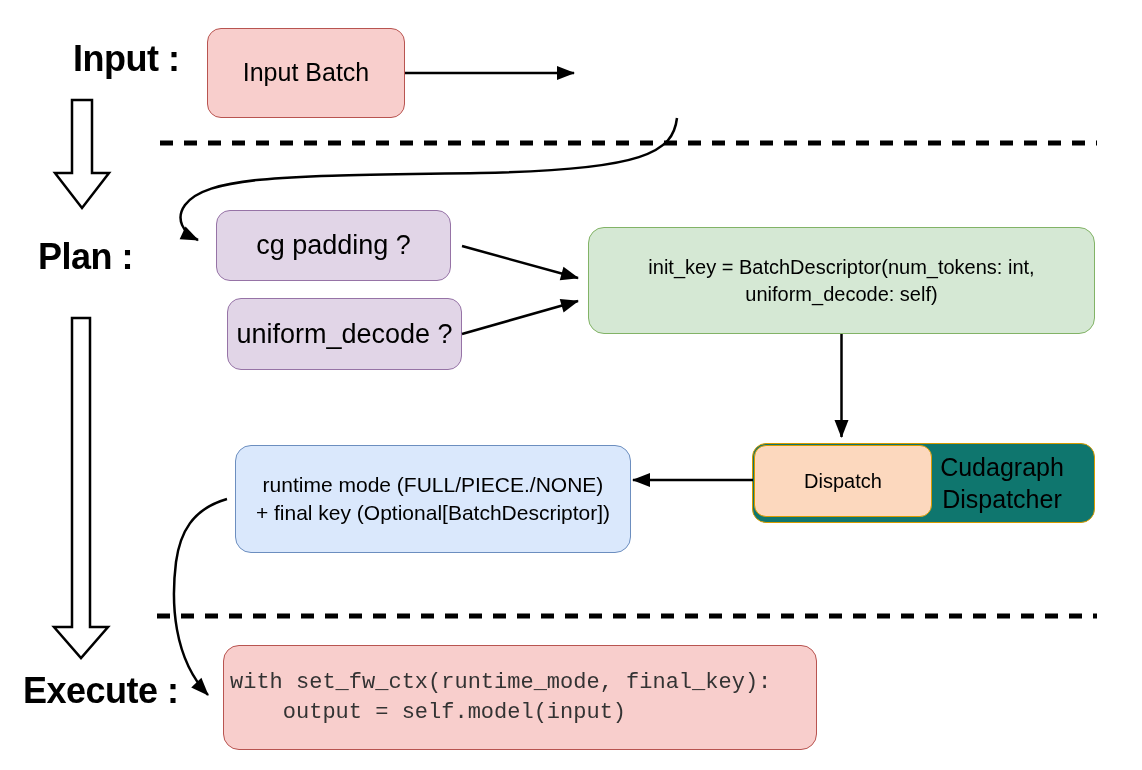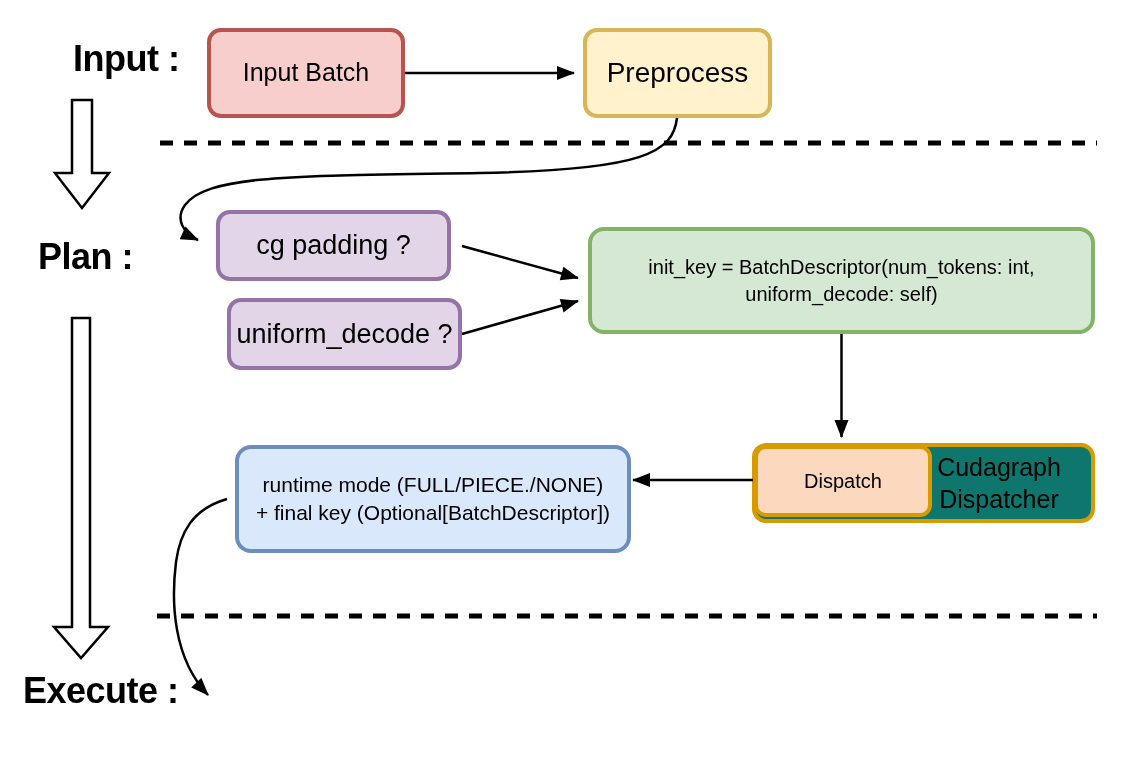--- a/index.html
+++ b/index.html
@@ -6,21 +6,21 @@
   .canvas{
     position:relative;width:1142px;height:770px;background:#fff;
     font-family:"Liberation Sans",sans-serif;color:#000;overflow:hidden;
   }
   .overlay{position:absolute;left:0;top:0;width:1142px;height:770px;pointer-events:none;z-index:5;}
   .section-label{
     position:absolute;font-weight:700;font-size:36px;letter-spacing:-0.5px;
     white-space:nowrap;z-index:2;
   }
   .box{
-    position:absolute;box-sizing:border-box;border:4px solid #0f766e;border-radius:14px;
+    position:absolute;box-sizing:border-box;border:1px solid #0f766e;border-radius:14px;
     display:flex;flex-direction:column;align-items:center;justify-content:center;
     text-align:center;z-index:2;line-height:1.35;
   }
   .box .ln{display:block;white-space:pre;}
   .box.code{align-items:flex-start;text-align:left;border-radius:16px;
     font-family:"Liberation Mono",monospace;color:#333;padding-left:6px;line-height:30px;}
   .box.outer-label{justify-content:center;align-items:flex-end;padding-right:12px;z-index:1;}
   .box.outer-label .wrap-label{width:160px;text-align:center;line-height:1.3;}
   .inner-node{z-index:3;border-radius:12px;}
 </style>
@@ -53,23 +53,20 @@
   </svg>
 
   <div class="section-label" style="left:29px;top:38px;margin-left:44px;">Input :</div>
   <div class="section-label" style="left:38px;top:236px;">Plan :</div>
   <div class="section-label" style="left:23px;top:670px;">Execute :</div>
 
   <div class="box" style="left: 207px; top: 28px; width: 198px; height: 90px; font-size: 25px; background-color: rgb(248, 206, 204); border-color: rgb(184, 84, 80);">
     <span>Input Batch</span>
   </div>
 
-  <div class="box" style="left: 583px; top: 28px; width: 189px; height: 90px; font-size: 28px; background-color: rgb(255, 242, 204); border-color: rgb(214, 182, 86);">
-    <span>Preprocess</span>
-  </div>
 
   <div class="box" style="left: 216px; top: 210px; width: 235px; height: 71px; font-size: 27px; background-color: rgb(225, 213, 231); border-color: rgb(150, 115, 166);">
     <span>cg padding ?</span>
   </div>
 
   <div class="box" style="left: 227px; top: 298px; width: 235px; height: 72px; font-size: 27px; background-color: rgb(225, 213, 231); border-color: rgb(150, 115, 166);">
     <span>uniform_decode ?</span>
   </div>
 
   <div class="box" style="left: 588px; top: 227px; width: 507px; height: 107px; font-size: 20px; border-radius: 16px; background-color: rgb(213, 232, 212); border-color: rgb(130, 179, 102);">
@@ -83,14 +80,18 @@
 
   <div class="box inner-node" style="left: 754px; top: 445px; width: 178px; height: 72px; font-size: 20px; background-color: rgb(252, 216, 190); border-color: rgb(215, 155, 0);">
     <span>Dispatch</span>
   </div>
 
   <div class="box" style="left: 227px; top: 445px; width: 396px; height: 108px; font-size: 21px; border-radius: 16px; background-color: rgb(218, 232, 252); border-color: rgb(108, 142, 191); margin-left: 8px;">
     <span class="ln">runtime mode (FULL/PIECE./NONE)</span>
     <span class="ln">+ final key (Optional[BatchDescriptor])</span>
   </div>
 
+  <div class="box code" style="left: 223px; top: 645px; width: 594px; height: 105px; font-size: 22px; background-color: rgb(248, 206, 204); border-color: rgb(184, 84, 80);">
+    <span class="ln">with set_fw_ctx(runtime_mode, final_key):</span>
+    <span class="ln">    output = self.model(input)</span>
+  </div>
 
 </div>
 
 </body></html>

